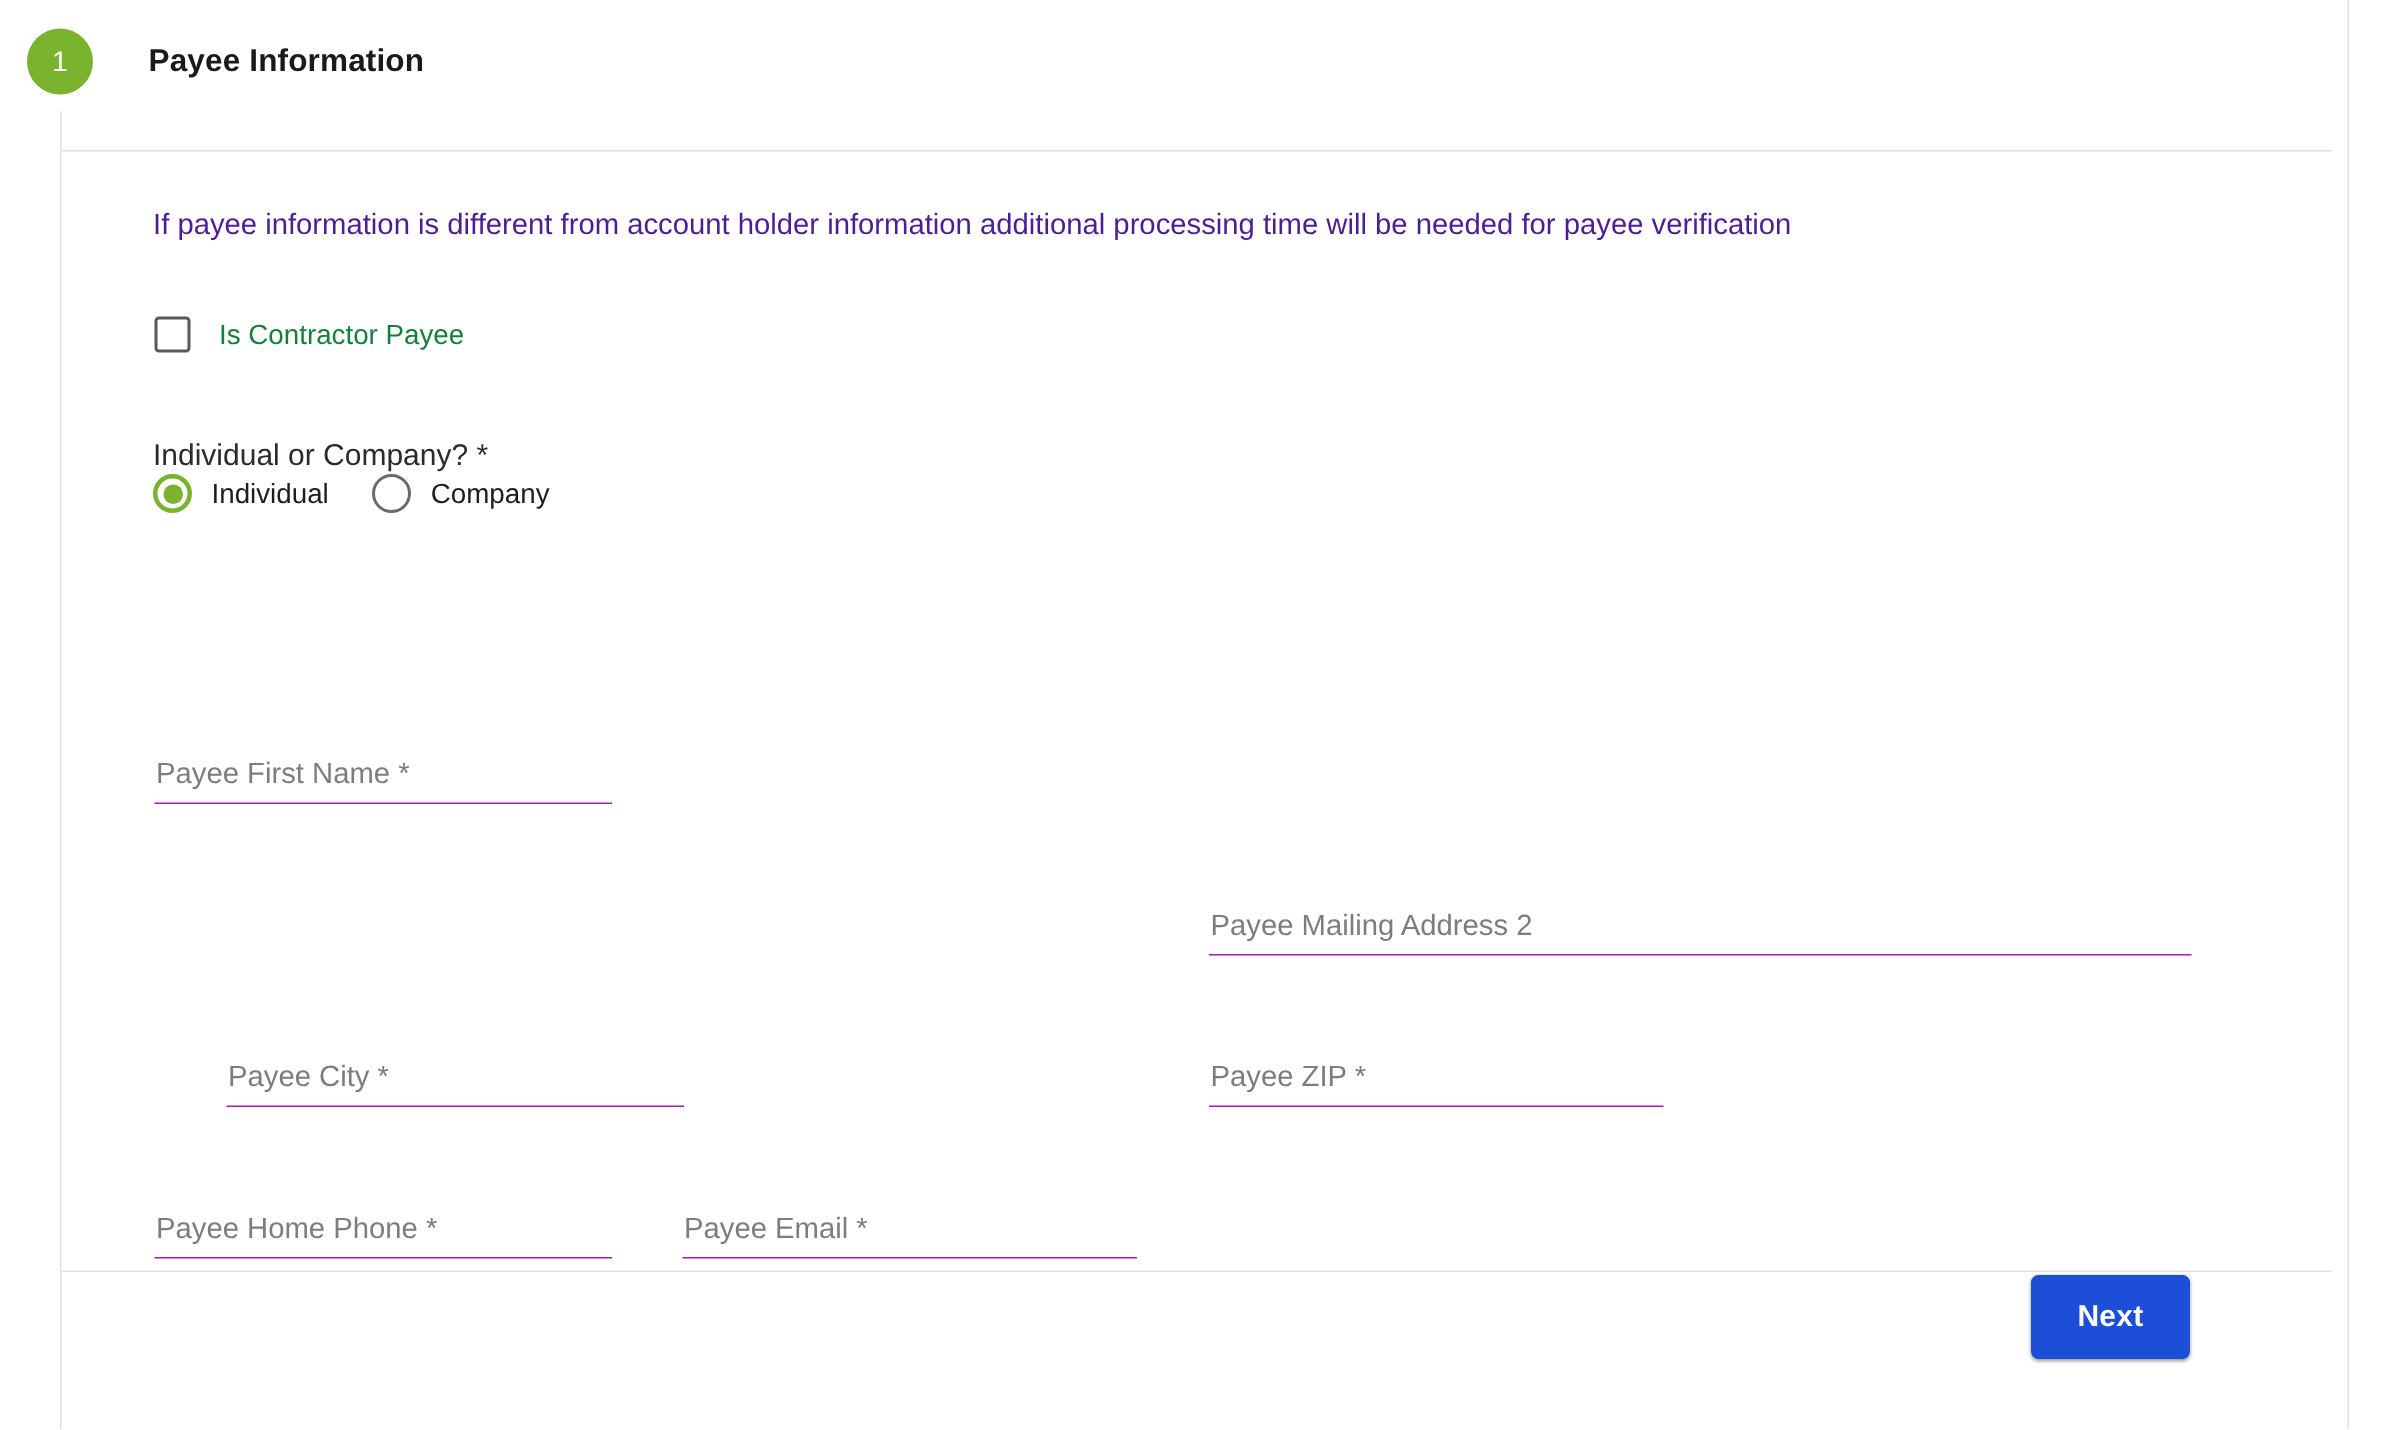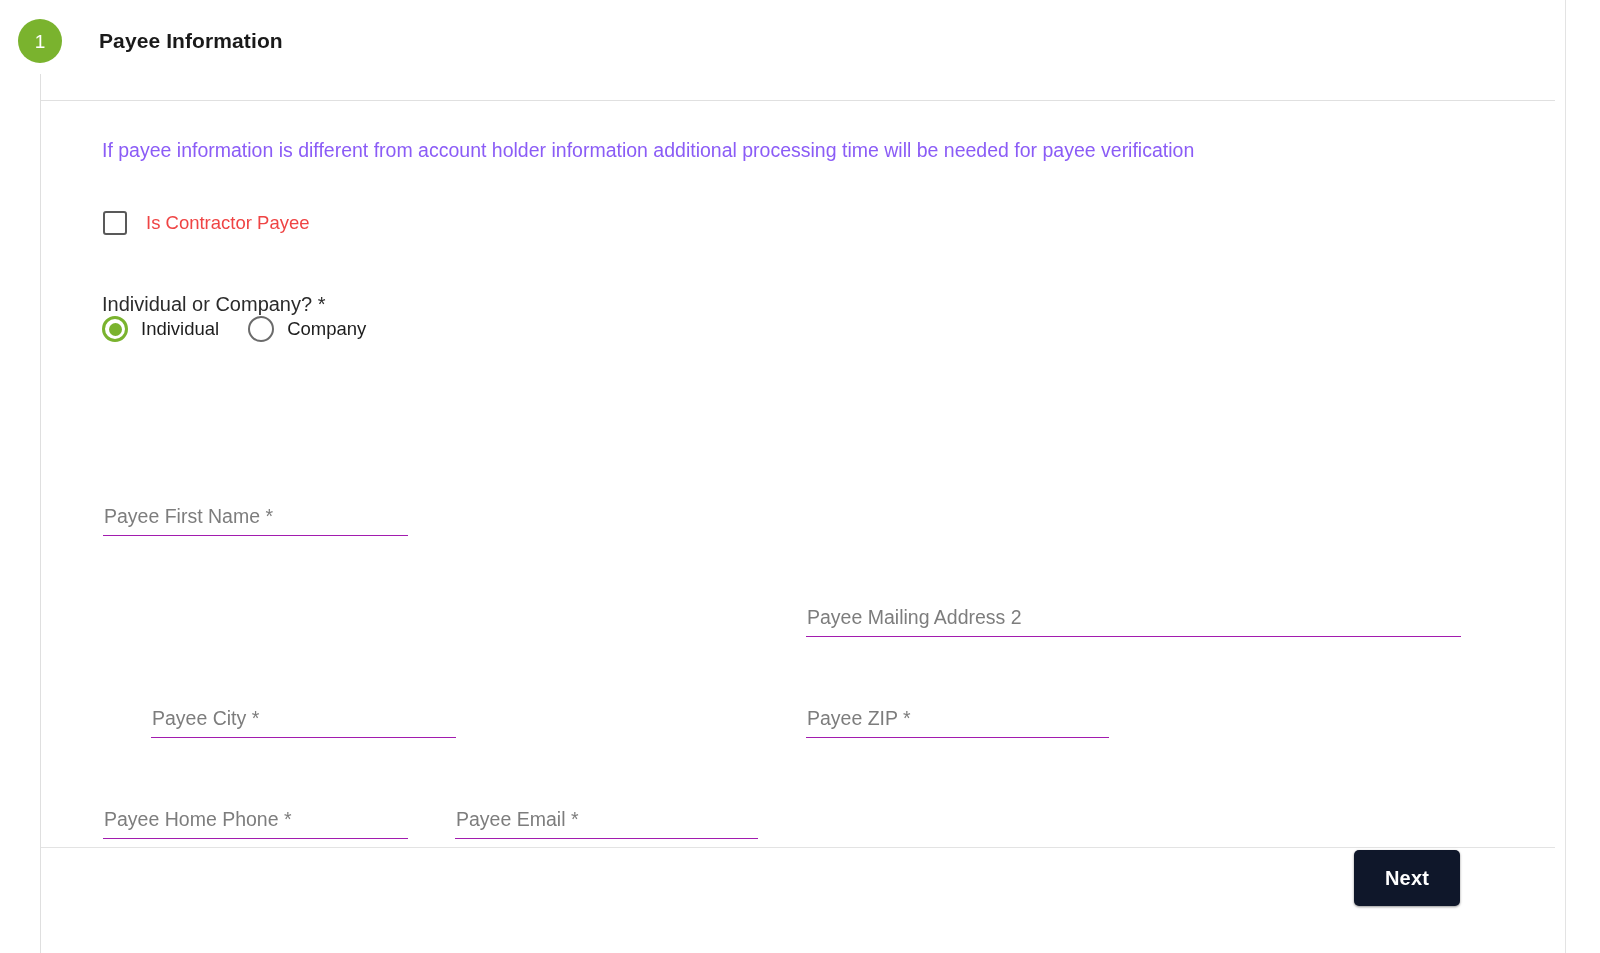--- a/index.html
+++ b/index.html
@@ -84,21 +84,21 @@
     position: relative;
     padding: 0;
     height: 100%;
   }
 
   .intro-text {
     position: absolute;
     left: 61px;
     top: 38px;
     font-size: 19.5px;
-    color: #8b5cf6;
+    color: #4c1d95;
     white-space: nowrap;
   }
 
   
   .checkbox-row {
     position: absolute;
     left: 62px;
     top: 110px;
     display: flex;
     align-items: center;
@@ -107,21 +107,21 @@
     width: 24px;
     height: 24px;
     border: 2px solid #595959;
     border-radius: 3px;
     background: #fff;
     flex: 0 0 auto;
   }
   .checkbox-label {
     margin-left: 19px;
     font-size: 18.5px;
-    color: #ef4444;
+    color: #15803d;
     white-space: nowrap;
   }
 
   
   .radio-group-wrap {
     position: absolute;
     left: 61px;
     top: 192px;
   }
   .radio-group-title {
@@ -226,21 +226,21 @@
     width: 1514px;
     height: 106px;
     border-top: 1px solid #e3e3e3;
   }
   .next-button {
     position: absolute;
     right: 95px;
     top: 2px;
     min-width: 106px;
     height: 56px;
-    background: #0f172a;
+    background: #1d4ed8;
     color: #ffffff;
     border: none;
     border-radius: 5px;
     font-size: 20px;
     font-family: "Liberation Sans", sans-serif;
     font-weight: bold;
     letter-spacing: 0.2px;
     cursor: pointer;
     box-shadow: 0 1px 3px rgba(0,0,0,0.28), 0 1px 2px rgba(0,0,0,0.18);
   }

